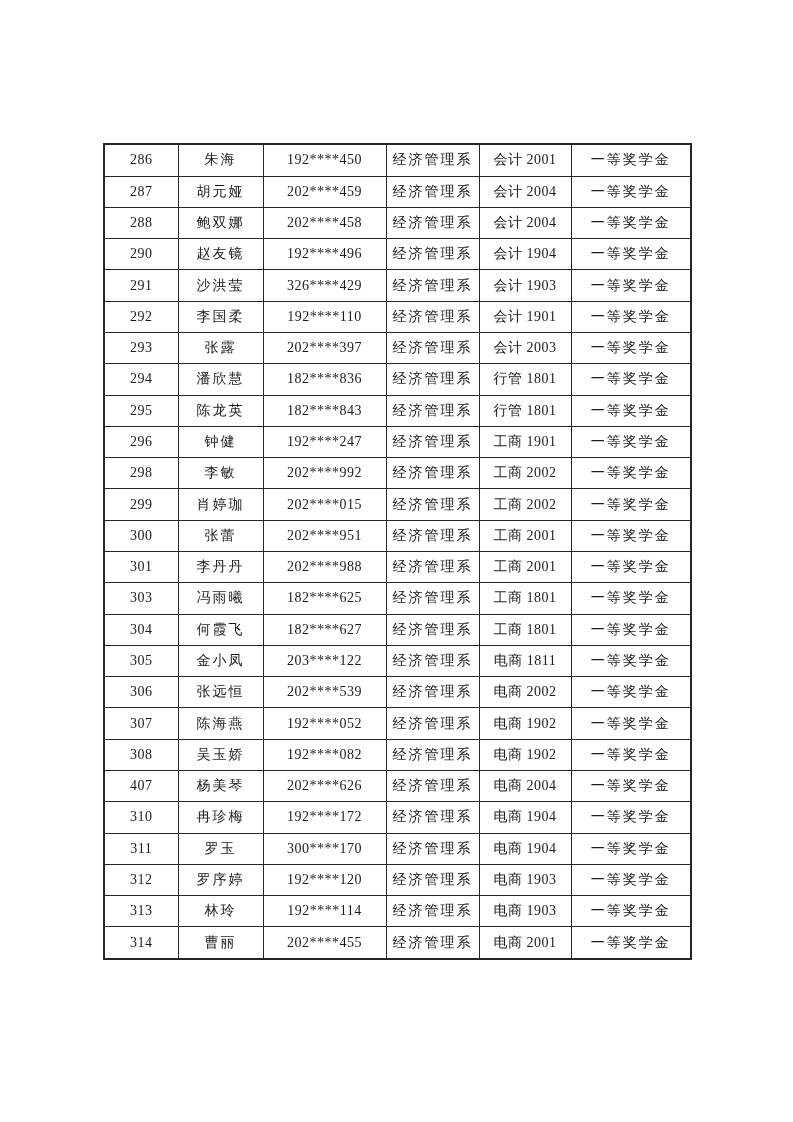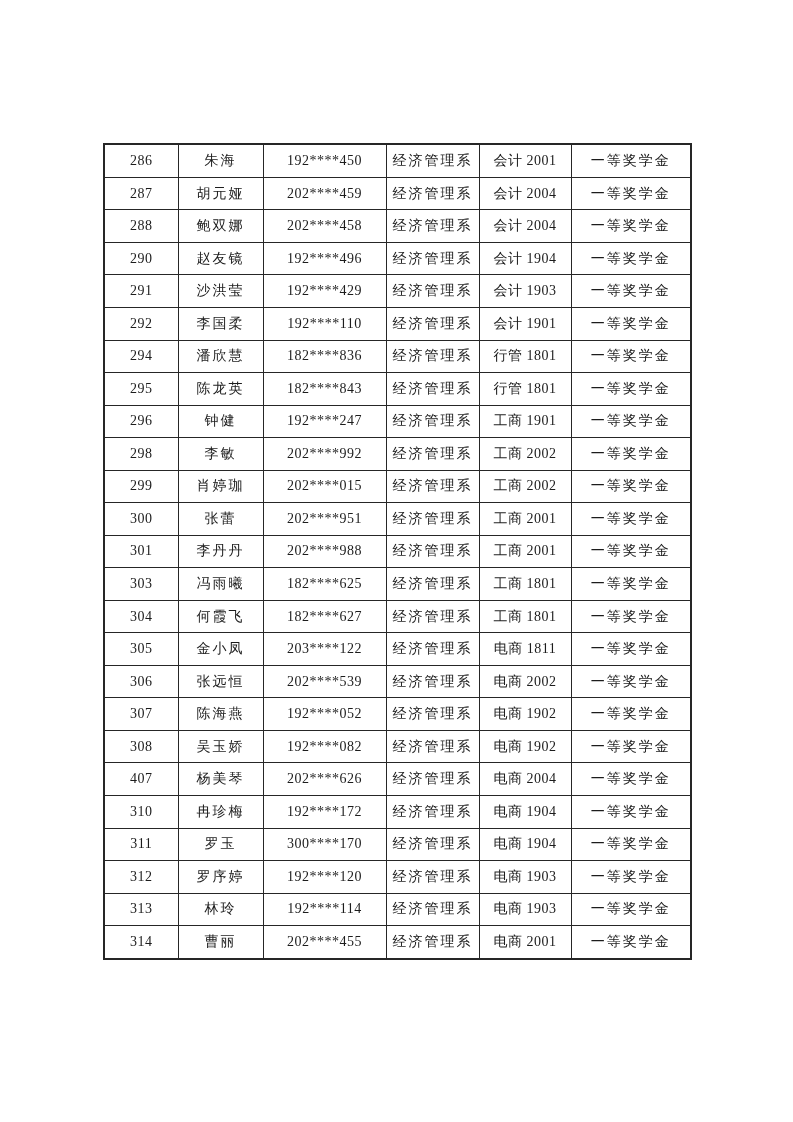--- a/index.html
+++ b/index.html
@@ -96,31 +96,39 @@
           <td class="num">290</td>
           <td class="cjk">赵友镜</td>
           <td class="num">192****496</td>
           <td class="cjk">经济管理系</td>
           <td class="num">会计 1904</td>
           <td class="cjk">一等奖学金</td>
         </tr>
         <tr>
           <td class="num">291</td>
           <td class="cjk">沙洪莹</td>
-          <td class="num">192****429</td>
+          <td class="num">326****429</td>
           <td class="cjk">经济管理系</td>
           <td class="num">会计 1903</td>
           <td class="cjk">一等奖学金</td>
         </tr>
         <tr>
           <td class="num">292</td>
           <td class="cjk">李国柔</td>
           <td class="num">192****110</td>
           <td class="cjk">经济管理系</td>
           <td class="num">会计 1901</td>
+          <td class="cjk">一等奖学金</td>
+        </tr>
+        <tr>
+          <td class="num">293</td>
+          <td class="cjk">张露</td>
+          <td class="num">202****397</td>
+          <td class="cjk">经济管理系</td>
+          <td class="num">会计 2003</td>
           <td class="cjk">一等奖学金</td>
         </tr>
         <tr>
           <td class="num">294</td>
           <td class="cjk">潘欣慧</td>
           <td class="num">182****836</td>
           <td class="cjk">经济管理系</td>
           <td class="num">行管 1801</td>
           <td class="cjk">一等奖学金</td>
         </tr>

